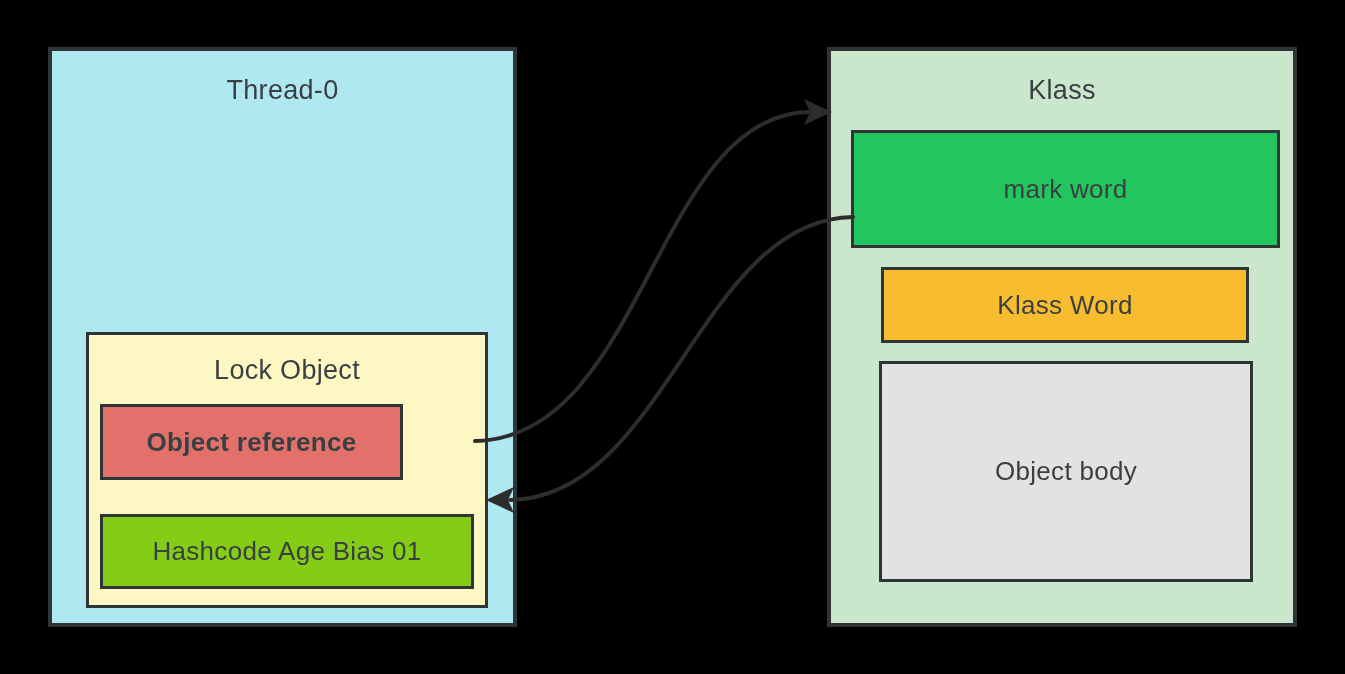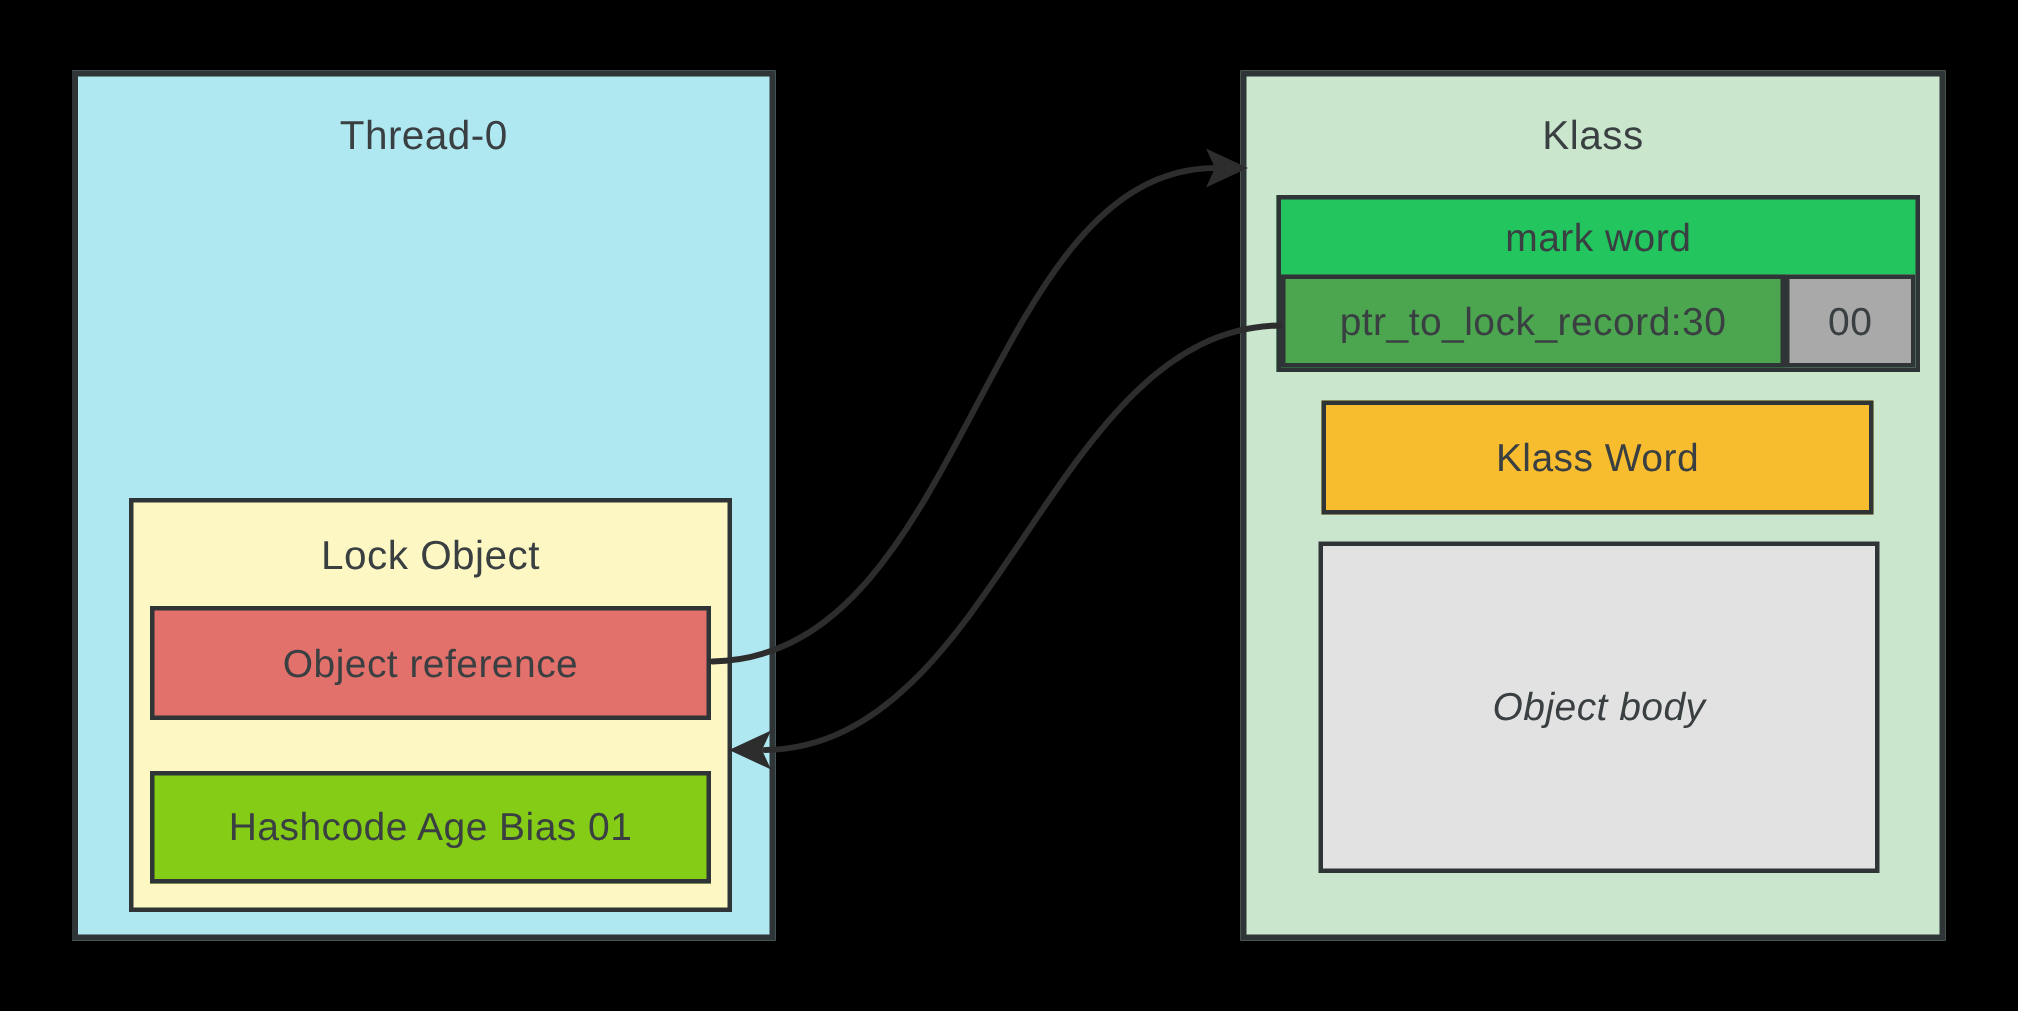--- a/index.html
+++ b/index.html
@@ -11,33 +11,33 @@
   .box-title{position:absolute;left:0;right:0;top:24px;text-align:center;
     font-size:27px;letter-spacing:.3px;}
   .slot{display:flex;align-items:center;justify-content:center;
     font-size:26px;letter-spacing:.3px;border:3px solid #2f3436;}
   
   #thread-box{left:48px;top:47px;width:469px;height:580px;background:#b0e8f2;border:4px solid #2f3436;}
   #object-box{left:827px;top:47px;width:470px;height:580px;background:#cae7cd;border:4px solid #2f3436;}
   
   #lock-record{left:86px;top:332px;width:402px;height:276px;background:#fdf8c3;border:3px solid #2f3436;}
   #lock-record .box-title{top:20px;}
-  #object-reference{left:100px;top:404px;width:374px;height:76px;background:#e2706b;}
+  #object-reference{left:100px;top:404px;width:303px;height:76px;background:#e2706b;font-weight:bold;}
   #hashcode-slot{left:100px;top:514px;width:374px;height:75px;background:#84cc16;}
   
   #mark-wrapper{left:851px;top:130px;width:429px;height:118px;border:3px solid #2f3436;
     background:#22c55e;display:flex;flex-direction:column;}
   #mark-word{flex:1;display:flex;align-items:center;justify-content:center;
     font-size:26px;letter-spacing:.3px;}
   #mark-row{height:62px;display:flex;}
   #ptr-slot{width:330px;background:#4ba64f;}
   #lock-bits{flex:1;background:#a9a9a9;}
   
   #klass-word{left:881px;top:267px;width:368px;height:76px;background:#f8bd2e;}
-  #object-body{left:879px;top:361px;width:374px;height:221px;background:#e2e2e2;font-style:italic;}
+  #object-body{left:879px;top:361px;width:374px;height:221px;background:#e2e2e2;}
   
   #arrows{position:absolute;left:0;top:0;width:1345px;height:674px;pointer-events:none;}
   #arrows path{fill:none;stroke:#2d2d2d;stroke-width:4;stroke-linecap:round;}
   #arrows polygon{fill:#2d2d2d;stroke:none;}
 </style>
 </head>
 <body>
 
 <div id="canvas">
 
@@ -50,24 +50,20 @@
   </div>
   <div id="object-reference" class="abs slot">Object reference</div>
   <div id="hashcode-slot" class="abs slot">Hashcode Age Bias 01</div>
 
   <div id="object-box" class="abs">
     <div class="box-title">Klass</div>
   </div>
 
   <div id="mark-wrapper" class="abs">
     <div id="mark-word">mark word</div>
-    <div id="mark-row">
-      <div id="ptr-slot" class="slot">ptr_to_lock_record:30</div>
-      <div id="lock-bits" class="slot">00</div>
-    </div>
   </div>
 
   <div id="klass-word" class="abs slot">Klass Word</div>
   <div id="object-body" class="abs slot">Object body</div>
 
   <svg id="arrows" viewBox="0 0 1345 674" xmlns="http://www.w3.org/2000/svg">
     <path d="M 475,441 C 645,438 655,113 810,112"></path>
     <polygon points="832,112 804,99 810,112 804,125"></polygon>
     <path d="M 853,217 C 700,219 665,498 510,500"></path>
     <polygon points="486,500 514,487 508,500 514,513"></polygon>

